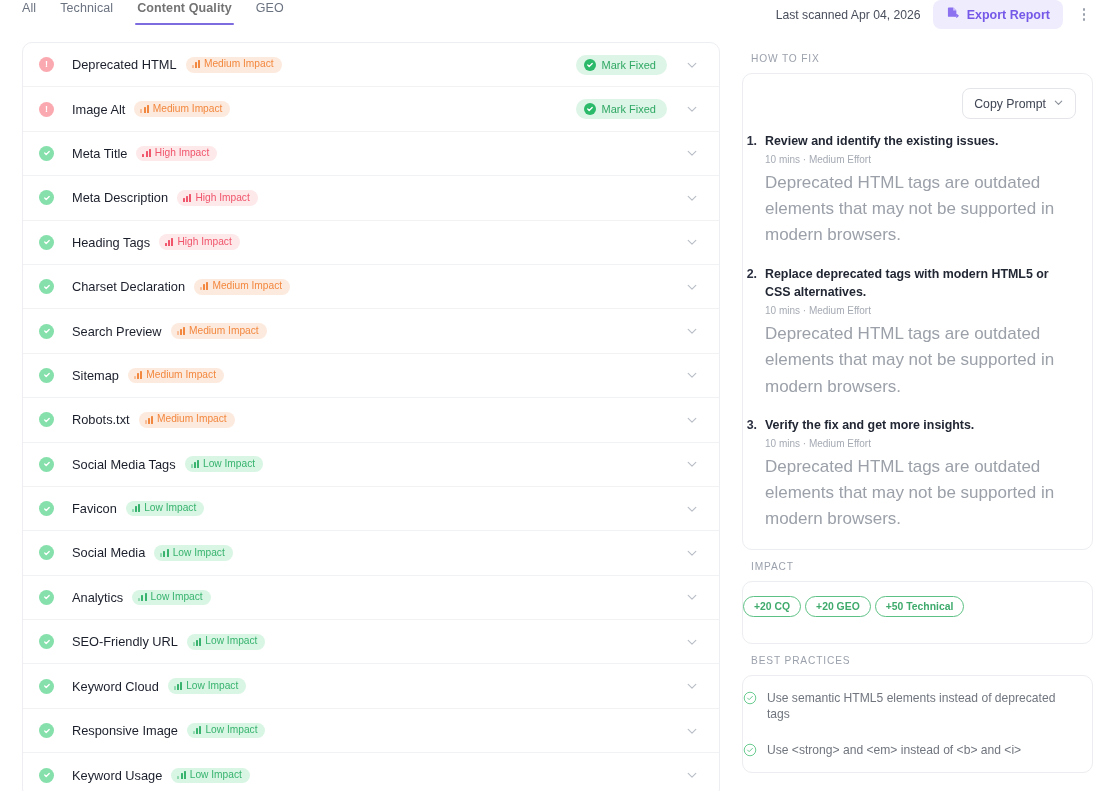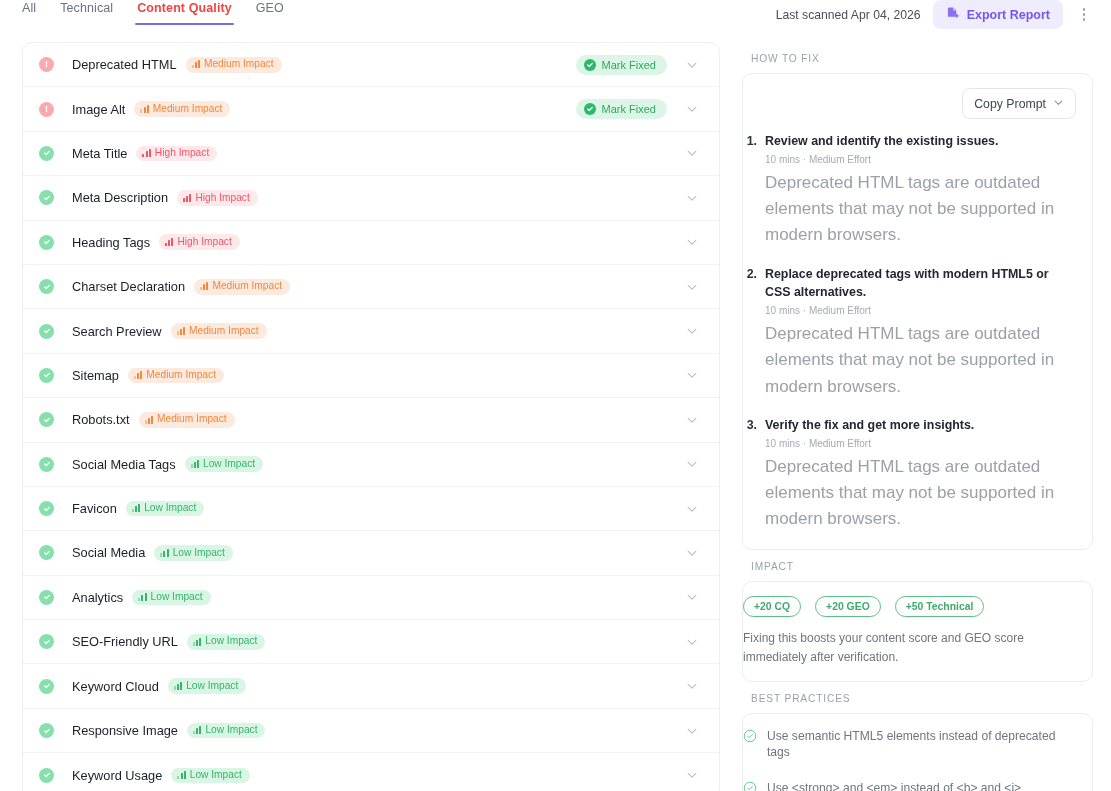--- a/index.html
+++ b/index.html
@@ -23,21 +23,21 @@
   .tabs { display: flex; align-items: flex-start; gap: 24px; padding-top: 1px; }
   .tab {
     font-size: 12.5px;
     color: #6b7280;
     padding-bottom: 10px;
     position: relative;
     cursor: pointer;
     letter-spacing: .1px;
     white-space: nowrap;
   }
-  .tab.active { color: #ef4444; font-weight: bold; }
+  .tab.active { color: #737373; font-weight: bold; }
   .tab.active::after {
     content: "";
     position: absolute;
     left: -2px; right: -2px; bottom: 0;
     height: 2px;
     background: #7c6ce0;
     border-radius: 2px;
   }
   .top-right { display: flex; align-items: center; gap: 12px; padding-top: 0; }
   .scan-text { font-size: 12.2px; color: #4a4f5c; white-space: nowrap; }
@@ -190,21 +190,21 @@
 
   .steps { list-style: none; margin: 13px 0 0 0; padding: 0; counter-reset: st; }
   .step { display: flex; gap: 8px; margin-bottom: 16px; }
   .step:last-child { margin-bottom: 2px; }
   .step-num { font-size: 12.4px; color: #2b3040; font-weight: bold; min-width: 14px; text-align: right; line-height: 1.5; }
   .step-body { flex: 1 1 auto; min-width: 0; }
   .step-title { font-size: 12.4px; color: #222734; font-weight: bold; line-height: 1.5; }
   .step-meta { font-size: 10px; color: #a5aab3; margin-top: 3px; }
   .step-desc { font-size: 17px; color: #9ba0a9; line-height: 1.55; margin-top: 5px; }
 
-  .impact-pills { display: flex; gap: 14px; margin-bottom: 12px; }
+  .impact-pills { display: flex; gap: 4px; margin-bottom: 12px; }
   .score-pill {
     border: 1px solid #5cc184;
     color: #3faa6c;
     border-radius: 11px;
     font-size: 10.4px;
     font-weight: bold;
     padding: 4px 10px;
     white-space: nowrap;
     background: #fff;
     cursor: pointer;
@@ -691,21 +691,20 @@
         </ol>
     </div>
 
     <div class="sec-title">Impact</div>
     <div class="panel-card">
       <div class="impact-pills">
           <span class="score-pill">+20 CQ</span>
           <span class="score-pill">+20 GEO</span>
           <span class="score-pill">+50 Technical</span>
         </div>
-      <div class="impact-note">Fixing this boosts your content score and GEO score immediately after verification.</div>
     </div>
 
     <div class="sec-title">Best Practices</div>
     <div class="panel-card">
       <div class="bp-list">
           <div class="bp-item">
             <span class="bp-ring"><svg width="14" height="14" viewBox="0 0 16 16">
                 <circle cx="8" cy="8" r="6.6" fill="none" stroke="#65c98d" stroke-width="1.1"></circle>
                 <path d="M5.2 8.1 7 9.9l3.8-3.8" fill="none" stroke="#65c98d" stroke-width="1.1" stroke-linecap="round" stroke-linejoin="round"></path>
               </svg></span>

